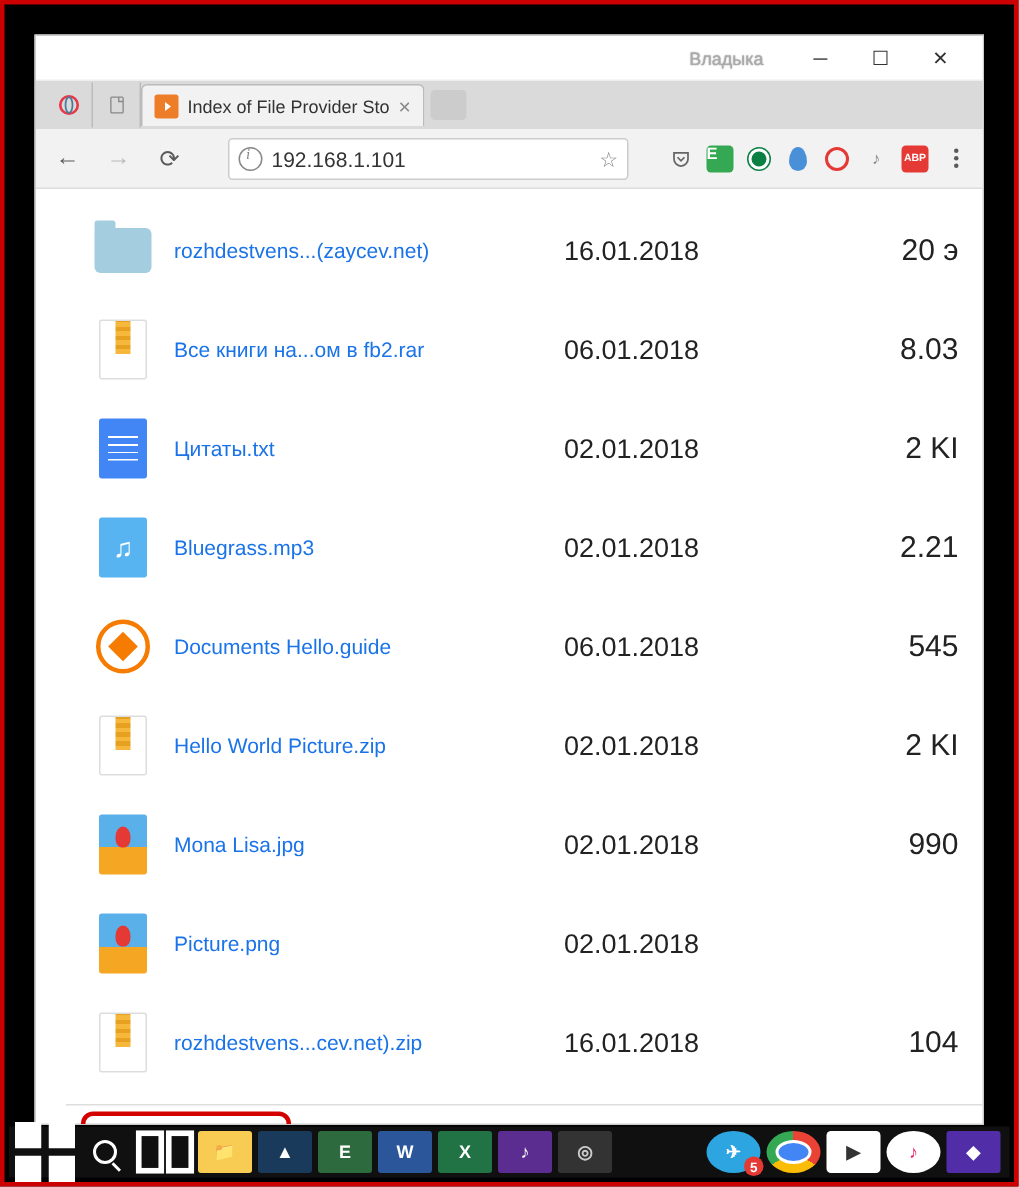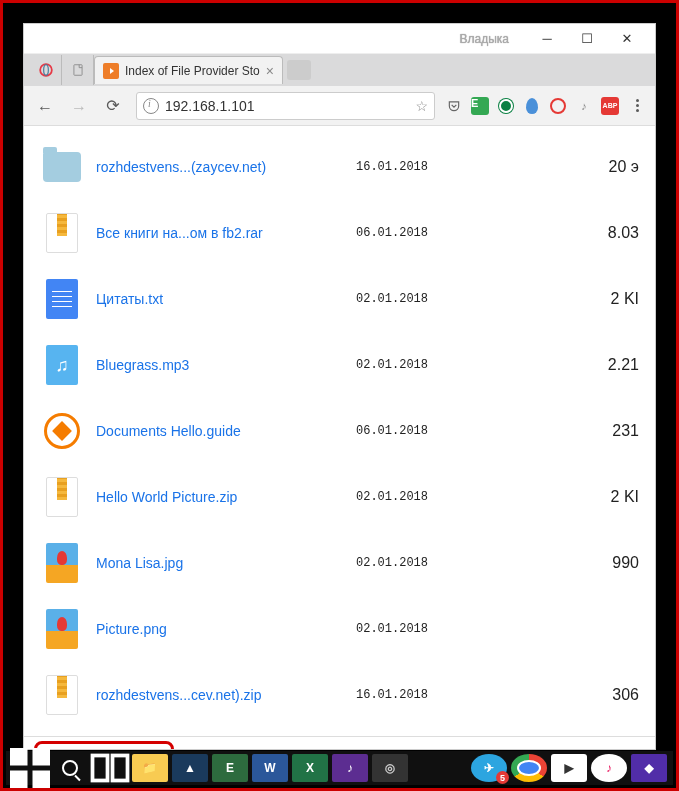--- a/index.html
+++ b/index.html
@@ -14,48 +14,48 @@
 .tab-active { height: 28px; background: #f2f2f2; border-radius: 4px 4px 0 0; display: flex; align-items: center; padding: 0 8px; font-size: 12px; color: #333; border: 1px solid #bbb; border-bottom: none; min-width: 180px; }
 .tab-favicon { width: 16px; height: 16px; background: #ee7d28; border-radius: 2px; margin-right: 6px; display: flex; align-items: center; justify-content: center; }
 .tab-favicon::after { content: ""; width: 0; height: 0; border-left: 4px solid #fff; border-top: 3px solid transparent; border-bottom: 3px solid transparent; margin-left: 1px; }
 .tab-title { flex: 1; white-space: nowrap; overflow: hidden; text-overflow: ellipsis; }
 .tab-close { margin-left: 6px; color: #888; font-size: 14px; cursor: pointer; }
 .newtab { width: 24px; height: 20px; background: #ccc; margin-left: 4px; border-radius: 3px; }
 
 .toolbar { height: 40px; background: #f2f2f2; display: flex; align-items: center; padding: 0 6px; gap: 4px; border-bottom: 1px solid #ddd; }
 .nav-btn { width: 30px; height: 30px; display: flex; align-items: center; justify-content: center; color: #5a5a5a; font-size: 16px; cursor: pointer; border-radius: 14px; }
 .nav-btn.disabled { color: #bbb; cursor: default; }
-.omnibox { flex: 1; height: 28px; background: #fff; border: 1px solid #ccc; border-radius: 3px; display: flex; align-items: center; padding: 0 6px; margin: 0 4px; }
+.omnibox { flex: 1; height: 28px; background: #fff; border: 1px solid #ccc; border-radius: 3px; display: flex; align-items: center; padding: 0 6px; margin: 0 20px; }
 .omnibox-icon { width: 16px; height: 16px; border: 1px solid #888; border-radius: 50%; margin-right: 6px; position: relative; flex-shrink: 0; }
 .omnibox-icon::after { content: "i"; position: absolute; top: -1px; left: 4px; font-size: 10px; color: #888; font-family: serif; font-style: italic; }
 .omnibox-url { flex: 1; font-size: 14px; color: #333; outline: none; border: none; }
 .omnibox-star { color: #888; font-size: 14px; cursor: pointer; margin-left: 4px; }
 .ext-icon { width: 22px; height: 22px; display: flex; align-items: center; justify-content: center; font-size: 14px; cursor: pointer; border-radius: 3px; }
 .ext-pocket svg { width: 14px; height: 14px; }
 .ext-ev { background: #34a853; color: #fff; border-radius: 3px; width: 18px; height: 18px; font-size: 11px; font-weight: bold; }
 .ext-green-dot { width: 14px; height: 14px; background: #0b8043; border-radius: 50%; border: 2px solid #fff; box-shadow: 0 0 0 1px #0b8043; }
 .ext-blue-drop { width: 12px; height: 16px; background: #4a90d9; border-radius: 50% 50% 50% 50% / 60% 60% 40% 40%; }
 .ext-red-o { width: 16px; height: 16px; border: 2px solid #e53935; border-radius: 50%; }
 .ext-note { font-size: 11px; color: #888; }
 .ext-abp { width: 18px; height: 18px; background: #e53935; border-radius: 3px; color: #fff; font-size: 7px; font-weight: bold; display: flex; align-items: center; justify-content: center; }
 .menu-dots { width: 24px; display: flex; flex-direction: column; align-items: center; gap: 2px; cursor: pointer; }
 .menu-dots span { width: 3px; height: 3px; background: #5a5a5a; border-radius: 50%; }
 
-.content { flex: 1; overflow: hidden; position: relative; display: flex; }
+.content { flex: 1; overflow: hidden; position: relative; display: flex; padding-left: 20px; }
 .content-inner { flex: 1; overflow-y: scroll; }
 .content-inner::-webkit-scrollbar { width: 14px; }
 .content-inner::-webkit-scrollbar-track { background: #f0f0f0; }
 .content-inner::-webkit-scrollbar-thumb { background: #c0c0c0; border-radius: 2px; }
 
 .file-list { padding: 8px 0; }
 .file-row { display: flex; align-items: center; padding: 8px 16px; height: 66px; }
 .file-icon { width: 44px; height: 44px; margin-right: 12px; flex-shrink: 0; display: flex; align-items: center; justify-content: center; }
 .file-name { width: 260px; color: #1a73e8; font-size: 14px; cursor: pointer; white-space: nowrap; overflow: hidden; text-overflow: ellipsis; }
-.file-date { width: 130px; font-size: 12px; color: #222; font-family: Liberation Mono, monospace; }
-.file-size { flex: 1; text-align: right; font-size: 16px; color: #222; white-space: nowrap; overflow: hidden; padding-left: 10px; }
+.file-date { width: 130px; font-size: 18px; color: #222; }
+.file-size { flex: 1; text-align: right; font-size: 20px; color: #222; white-space: nowrap; overflow: hidden; padding-left: 10px; }
 
 .icon-folder { width: 38px; height: 30px; background: #a4cde0; border-radius: 2px 4px 4px 4px; position: relative; }
 .icon-folder::before { content: ""; position: absolute; top: -5px; left: 0; width: 14px; height: 6px; background: #a4cde0; border-radius: 2px 2px 0 0; }
 .icon-zip { width: 32px; height: 40px; background: #fff; border: 1px solid #ddd; border-radius: 2px; position: relative; }
 .icon-zip::after { content: ""; position: absolute; top: 0; left: 10px; width: 10px; height: 22px; background: repeating-linear-gradient(0deg,#f5b83d 0 3px,#e8a020 3px 6px); }
 .icon-txt { width: 32px; height: 40px; background: #4285f4; border-radius: 2px; position: relative; }
 .icon-txt::after { content: ""; position: absolute; top: 10px; left: 6px; right: 6px; height: 18px; background: repeating-linear-gradient(0deg,#fff 0 1px,transparent 1px 5px); }
 .icon-mp3 { width: 32px; height: 40px; background: #57b4f0; border-radius: 2px; display: flex; align-items: center; justify-content: center; color: #fff; font-size: 18px; }
 .icon-guide { width: 36px; height: 36px; border: 3px solid #f57c00; border-radius: 50%; display: flex; align-items: center; justify-content: center; }
 .icon-guide::after { content: ""; width: 14px; height: 14px; background: #f57c00; transform: rotate(45deg); }
@@ -176,21 +176,21 @@
             <a class="file-name">Bluegrass.mp3</a>
             <span class="file-date">02.01.2018</span>
             <span class="file-size">2.21</span>
           </div>
           <div class="file-row">
             <div class="file-icon">
               <div class="icon-guide"></div>
             </div>
             <a class="file-name">Documents Hello.guide</a>
             <span class="file-date">06.01.2018</span>
-            <span class="file-size">231</span>
+            <span class="file-size">545</span>
           </div>
           <div class="file-row">
             <div class="file-icon">
               <div class="icon-zip"></div>
             </div>
             <a class="file-name">Hello World Picture.zip</a>
             <span class="file-date">02.01.2018</span>
             <span class="file-size">2 KI</span>
           </div>
           <div class="file-row">
@@ -207,21 +207,21 @@
             </div>
             <a class="file-name">Picture.png</a>
             <span class="file-date">02.01.2018</span>
           </div>
           <div class="file-row">
             <div class="file-icon">
               <div class="icon-zip"></div>
             </div>
             <a class="file-name">rozhdestvens...cev.net).zip</a>
             <span class="file-date">16.01.2018</span>
-            <span class="file-size">306</span>
+            <span class="file-size">104</span>
           </div>
         </div>
       <div class="upload-bar">
         <div class="highlight-box"></div>
 
       </div>
 
     </div>
   </div>
 </div>

